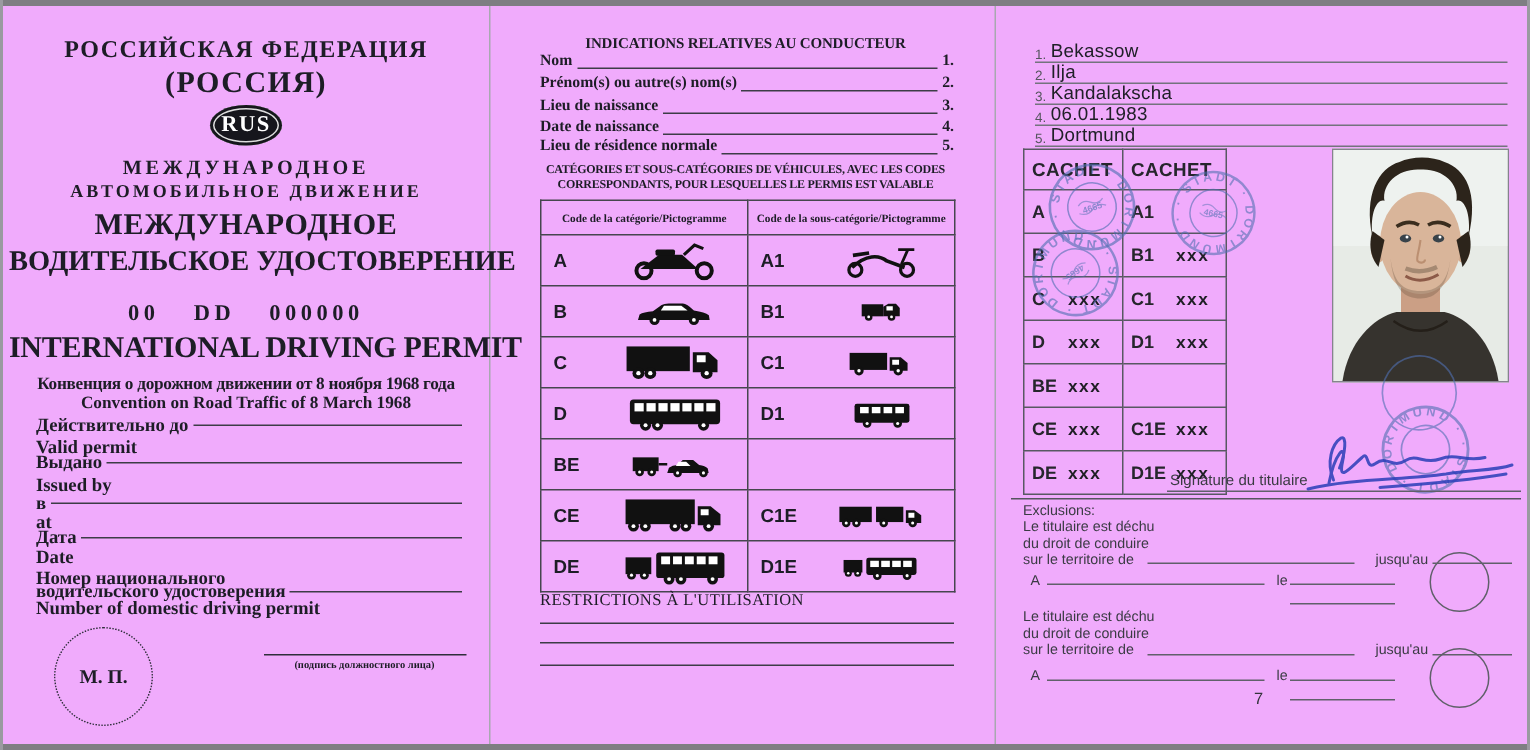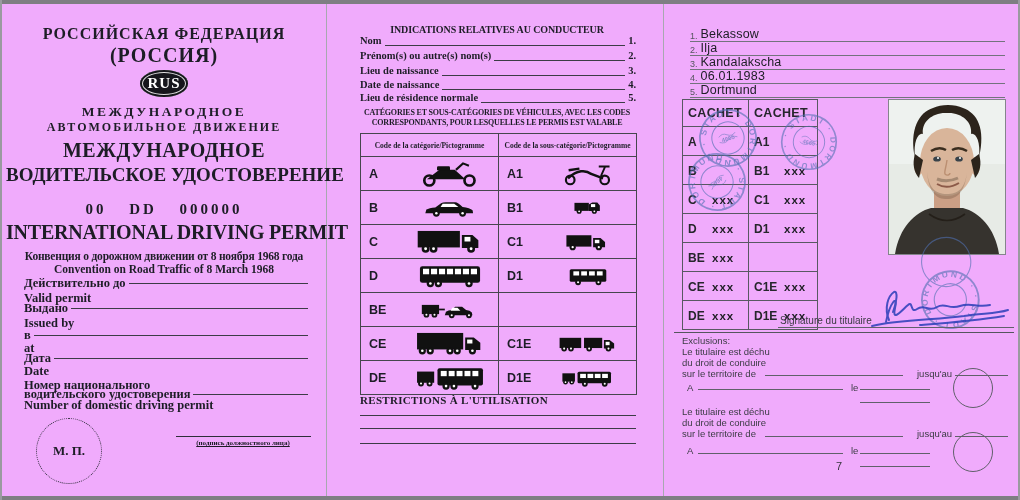--- a/index.html
+++ b/index.html
@@ -34,39 +34,39 @@
   .lp-conven { top:263px; font-size:11.5px; font-weight:bold; }
   .lfrow { position:absolute; left:18px; right:14px; display:flex; align-items:center; height:13px; }
   .lflabel { font-weight:bold; font-size:12.5px; }
   .lfline  { flex:1; border-bottom:1.2px solid #3c3c46; margin-left:3px; }
   .lfen { position:absolute; left:18px; font-weight:bold; font-size:12.5px; }
   .mp-circle { position:absolute; left:30px; top:418px; width:64px; height:64px;
                border:1.5px dotted #2e2e3a; border-radius:50%; text-align:center;
                font:bold 13px/64px "Liberation Serif",serif; }
   .sigline-l { position:absolute; left:170px; width:135px; top:436px; border-bottom:1.3px solid #2e2e3a; }
   .sigcap-l  { position:absolute; left:152px; width:170px; top:439px; text-align:center;
-               font-size:7px; font-weight:bold;text-decoration:underline; }
+               font-size:7px; font-weight:bold; }
 
   
   .mp-title { top:24px; font-size:10px; font-weight:bold; letter-spacing:-.1px; }
   .mfrow { position:absolute; left:26px; width:276px; display:flex; align-items:flex-end; height:12px; }
   .mflabel { font-weight:bold; font-size:10.5px; }
   .mfline  { flex:1; border-bottom:1px solid #3c3c46; margin:0 3px; }
   .mfnum   { font-weight:bold; font-size:10.5px; }
   .mp-cat1 { top:108px; font-size:8px; font-weight:bold; letter-spacing:-.2px; }
   .mp-cat2 { top:118px; font-size:8px; font-weight:bold; letter-spacing:-.2px; }
   table.vtable { position:absolute; left:26px; top:133px; width:276px; border-collapse:collapse;
                  table-layout:fixed; }
   .vtable td,.vtable th { border:1.2px solid #46464e; padding:0; }
   .vtable th { height:22px; font:bold 7.5px "Liberation Serif",serif; text-align:center; }
   .vtable td { height:33px; }
   .vcell { display:flex; align-items:center; height:100%; }
   .vcode { width:32px; padding-left:8px; font:bold 12.5px "Liberation Sans",sans-serif; }
   .vicon { margin:0 auto; display:block; }
-  .mp-restr { position:absolute; left:26px; top:394px; font-size:11px; font-weight:bold; letter-spacing:.3px; }
+  .mp-restr { position:absolute; left:26px; top:394px; font-size:11px; font-weight:normal; letter-spacing:.3px; }
   .mp-line { position:absolute; left:26px; width:276px; border-bottom:1.4px solid #3c3c46; }
 
   
   #p-right { font-family:"Liberation Sans",sans-serif; color:#26262c; }
   .erow { position:absolute; left:22px; width:315px; height:14px; display:flex; align-items:flex-end;
           border-bottom:1px solid #73737d; }
   .enum { font-size:9px; color:#55555e; margin-right:3px; }
   .eval { font-size:12.5px; color:#202028; letter-spacing:.2px; }
   table.ctable { position:absolute; left:14px; top:99px; border-collapse:collapse; table-layout:fixed; }
   .ctable td,.ctable th { border:1.2px solid #585862; padding:0 0 0 5px; text-align:left; vertical-align:middle; }

